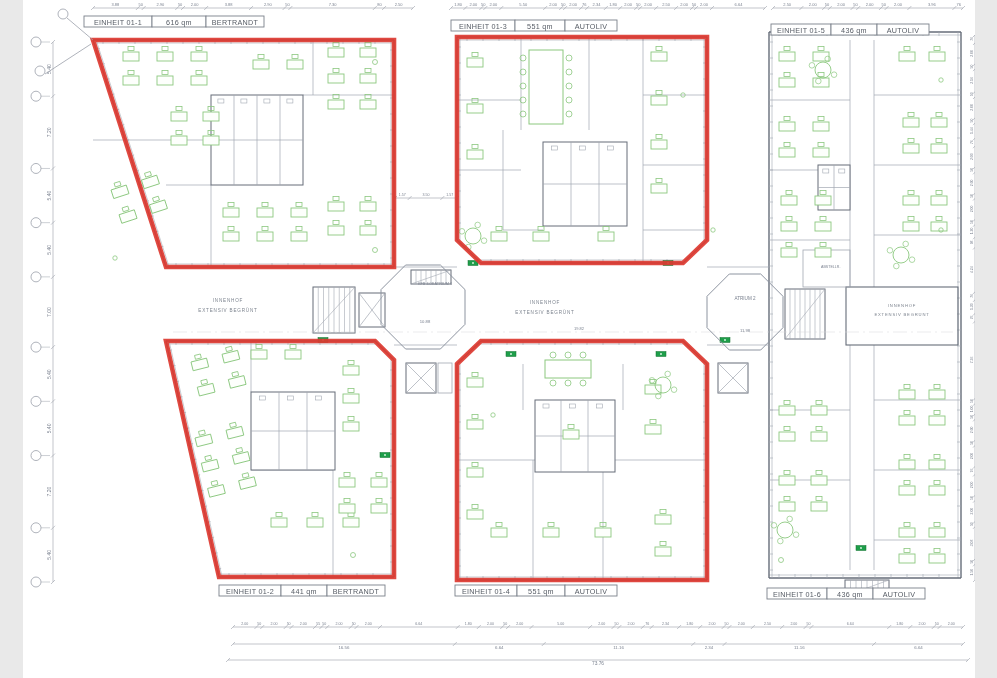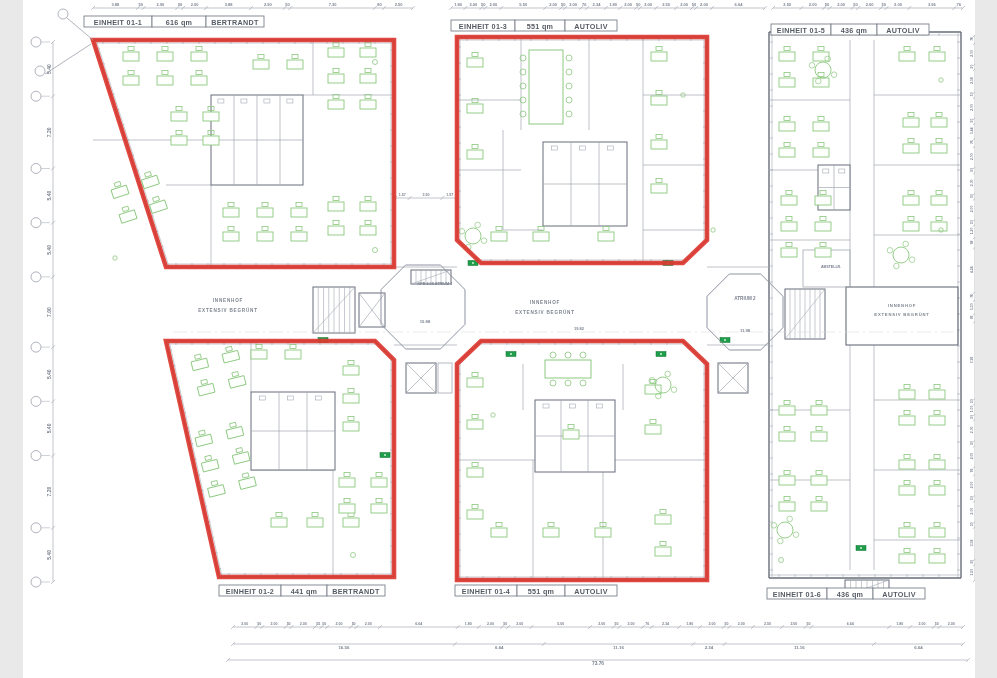--- a/index.html
+++ b/index.html
@@ -1,16 +1,16 @@
 <!DOCTYPE html>
 <html><head>
 <meta charset="utf-8">
 <style>
   html,body{margin:0;padding:0;background:#e9e9e9;font-family:"Liberation Sans",sans-serif;}
-  #stage{position:relative;width:952px;height:678px;background:#ffffff;overflow:hidden;margin:0 auto;font-weight:bold;}
+  #stage{position:relative;width:952px;height:678px;background:#ffffff;overflow:hidden;margin:0 auto;}
   svg{position:absolute;inset:0;}
   text{font-family:"Liberation Sans",sans-serif;fill:#4a4f58;}
   .dimtxt{fill:#7b8290;}
   .cellrect{fill:#ffffff;stroke:#7a808a;stroke-width:0.9;}
   .celltxt{font-size:7.2px;letter-spacing:0.3px;fill:#555b64;}
   .courttxt{fill:#7d848f;letter-spacing:0.8px;}
 </style>
 </head>
 <body>
 

